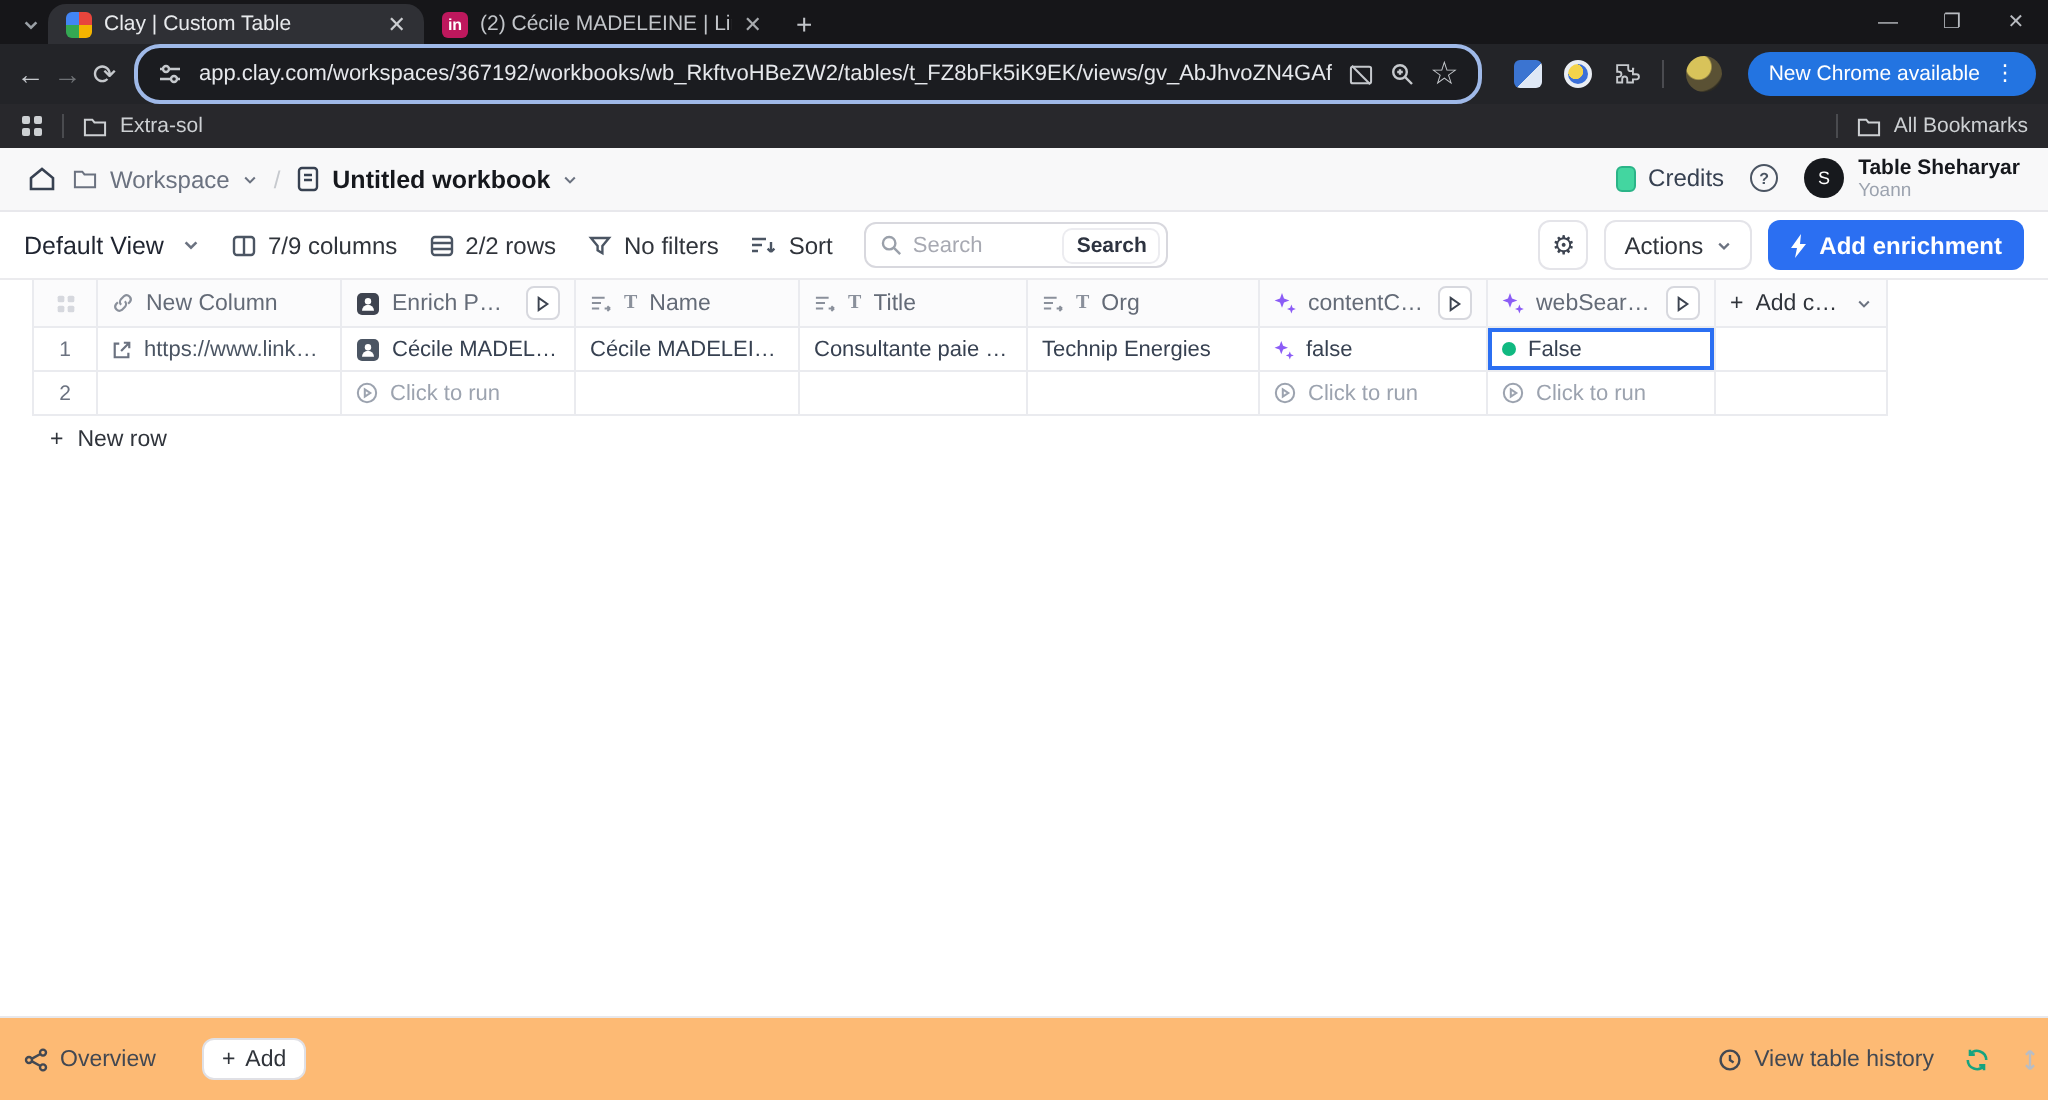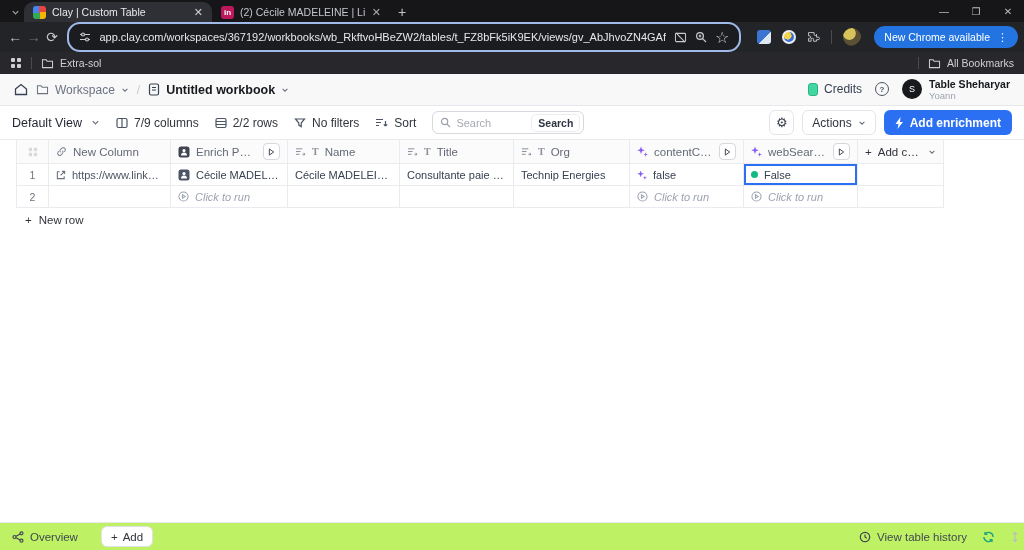--- a/index.html
+++ b/index.html
@@ -79,26 +79,26 @@
   .c1{width:122px}.c2{width:117px}.c3{width:112px}.c4{width:114px}
   .c5{width:116px}.c6{width:114px}.c7{width:114px}.c8{width:86px}
   .hrow .cell{height:24px;background:#fbfbfc;color:#646b77;font-size:11.5px}
   .drow .cell{height:22px}
   .truncate{overflow:hidden;text-overflow:ellipsis;white-space:nowrap;flex:1;min-width:0}
   .playbtn{margin-left:auto;width:17px;height:17px;border:1px solid #d7d8de;border-radius:4px;background:#fff;display:flex;align-items:center;justify-content:center;flex:none;color:#3c4350}
   .colicon{display:flex;align-items:center;flex:none;color:#8a909b}
   .ticon{font-size:10px;color:#8a909b;font-family:"Liberation Serif",serif;font-weight:700}
   .sel{box-shadow:inset 0 0 0 2px #2b6ff2}
   .greendot{width:7px;height:7px;border-radius:50%;background:#10b981;flex:none}
-  .run{color:#9ca3af;font-style:italic}
+  .run{color:#9ca3af;}
   .rownum{color:#6b7280;font-size:10.5px}
   .newrowstrip{display:flex;align-items:center;gap:7px;height:24px;padding-left:9px;font-size:11.5px;color:#30343b}
 
   
-  .bottombar{height:28px;border-top:1px solid #e8e8ec;display:flex;align-items:stretch;background:#bef264;flex:none}
+  .bottombar{height:42px;border-top:1px solid #e8e8ec;display:flex;align-items:stretch;background:#fdba74;flex:none}
   .bb-overview{display:flex;align-items:center;gap:6px;padding:0 12px;font-size:11.5px;color:#424852}
   .bbtab{display:flex;align-items:center;gap:6px;padding:0 12px;border-left:1px solid #ebebee;border-right:1px solid #ebebee;color:#2563eb;font-size:11.5px;font-weight:600;position:relative}
   .bbtab::before{content:"";position:absolute;top:-1px;left:-1px;right:-1px;height:2px;background:#2b6ff2}
   .bb-add{align-self:center;margin-left:11px;height:21px;border:1px solid #e0e0e5;border-radius:6px;padding:0 9px;font-size:11.5px;display:flex;align-items:center;gap:5px;color:#30343b;background:#fff}
   .bb-right{margin-left:auto;display:flex;align-items:center;gap:15px;padding-right:4px}
   .bb-hist{display:flex;align-items:center;gap:6px;font-size:11.5px;color:#424852}
   svg{display:block}
 </style>
 </head>
 <body>

